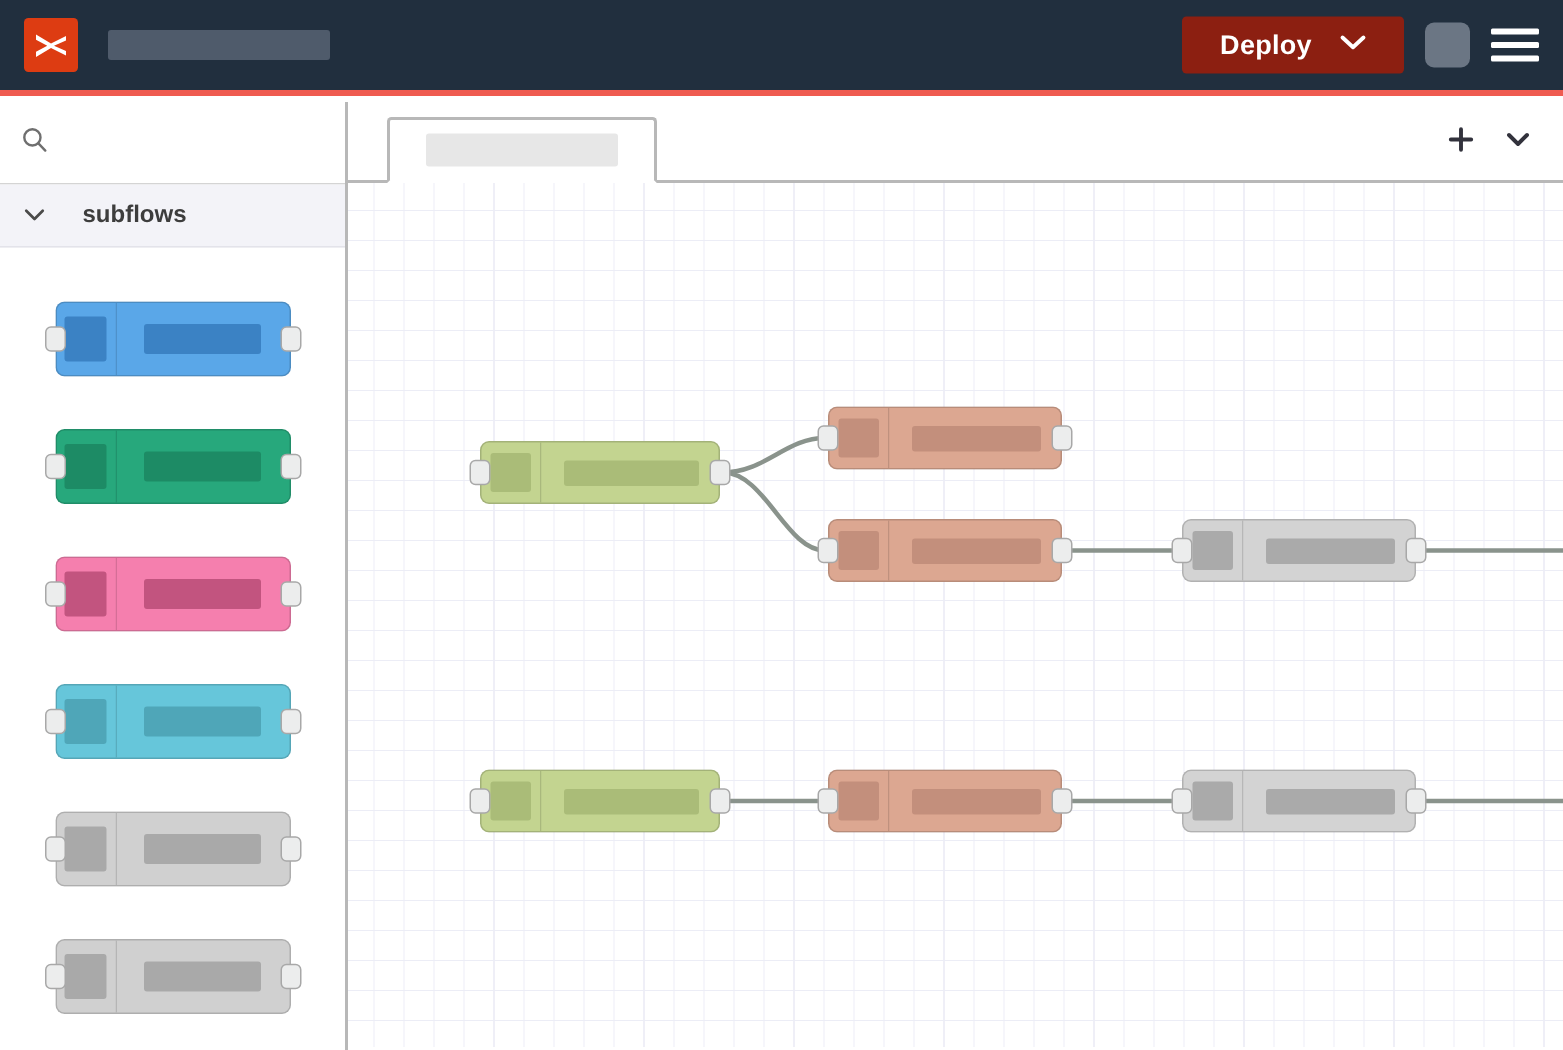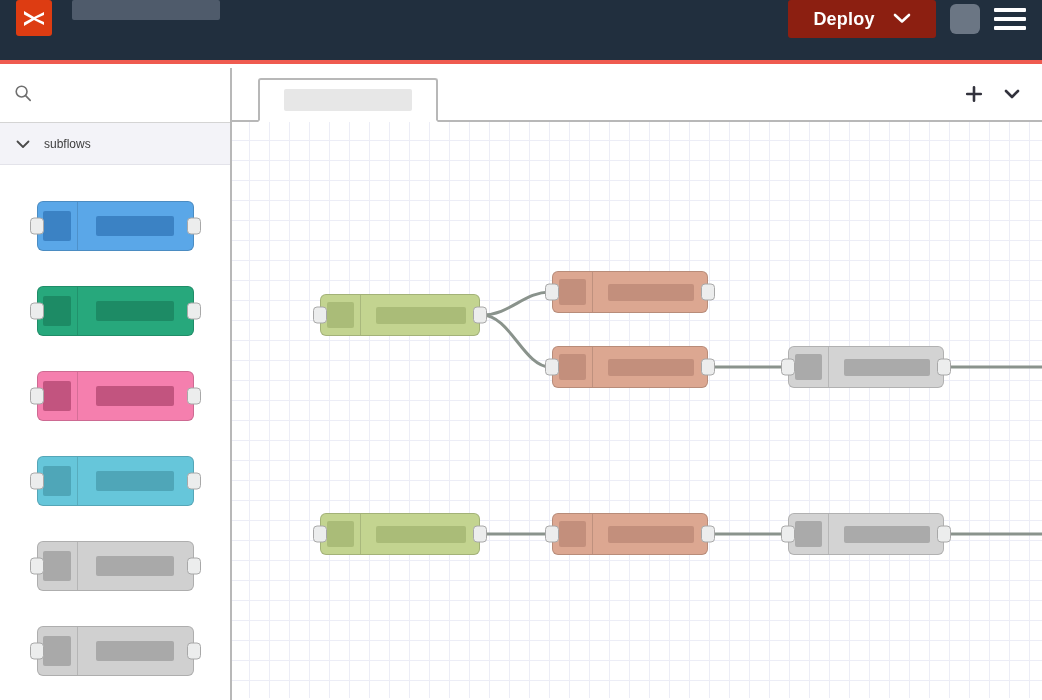--- a/index.html
+++ b/index.html
@@ -9,21 +9,21 @@
     background: #ffffff; overflow: hidden;
   }
   #app { position: relative; width: 1042px; height: 700px; }
 
   
   #header {
     position: absolute; top: 0; left: 0;
     width: 1042px; height: 64px;
     background: #212F3E;
     border-bottom: 4px solid #ef5b50;
-    display: flex; align-items: flex-start;
+    display: flex; align-items: center;
   }
   #logo {
     width: 36px; height: 36px; margin-left: 16px;
     background: #dd3c12; border-radius: 3px;
     display: flex; align-items: center; justify-content: center;
   }
   #logo svg { display: block; }
   #title-redacted {
     margin-left: 20px; width: 148px; height: 20px;
     background: #4f5b6b; border-radius: 2px;
@@ -68,21 +68,21 @@
     font-size: 13px; color: #555; background: transparent;
     font-family: "Liberation Sans", sans-serif;
   }
   .palette-category {
     height: 42px; background: #f3f3f8;
     border-bottom: 1px solid #e3e3ea;
     display: flex; align-items: center; gap: 14px;
     padding: 0 16px; cursor: pointer;
   }
   .palette-category .cat-label {
-    font-size: 12px; font-weight: normal; color: #3d3d3d;
+    font-size: 16px; font-weight: bold; color: #3d3d3d; margin-left: 11px;
   }
   #palette-nodes { padding: 18px 0 0 0; }
   .palette-node-row {
     height: 85px; display: flex; align-items: center;
     justify-content: center; position: relative;
   }
 
   
   .node {
     position: relative; border-radius: 6px;

